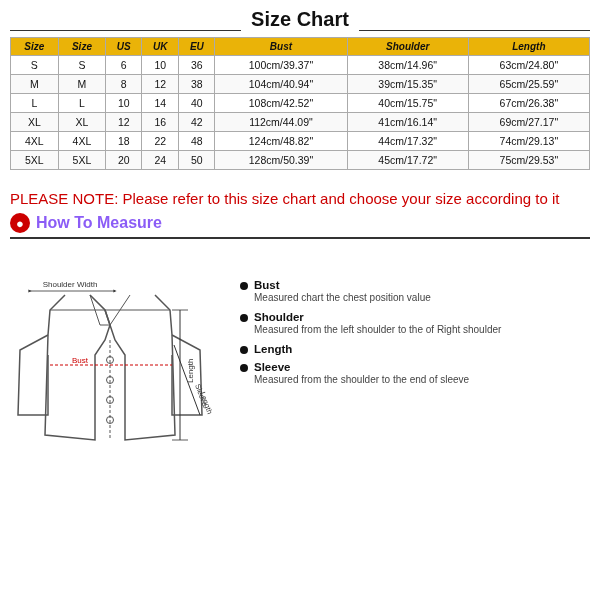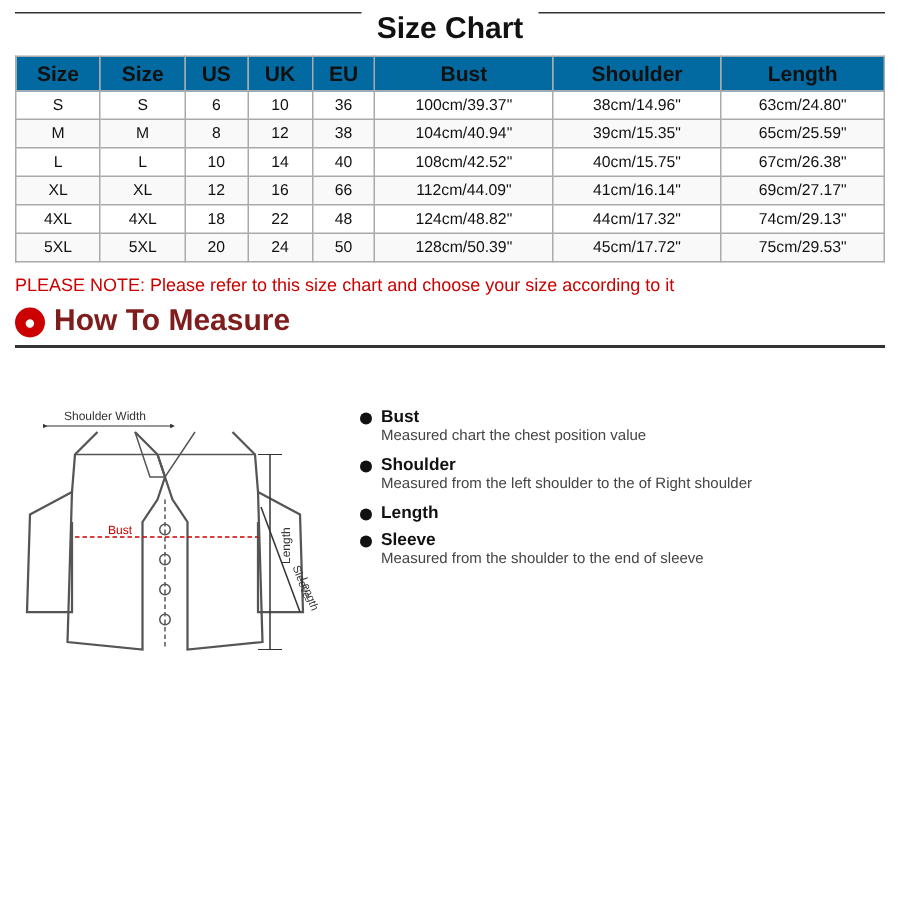--- a/index.html
+++ b/index.html
@@ -16,21 +16,21 @@
       width: 600px;
       height: 600px;
       padding: 8px 10px;
       display: flex;
       flex-direction: column;
     }
 
     
     .title-row {
       display: flex;
-      align-items: flex-start;
+      align-items: flex-end;
       justify-content: center;
       margin-bottom: 6px;
     }
     .title-line {
       flex: 1;
       height: 1px;
       background: #333;
     }
     .title-text {
       font-size: 20px;
@@ -45,33 +45,34 @@
       border-collapse: collapse;
       font-size: 10.5px;
     }
     .size-table th, .size-table td {
       border: 1px solid #aaa;
       text-align: center;
       padding: 3px 2px;
       color: #111;
     }
     .size-table th {
-      background: #0369a1;
-      font-weight: bold;
-      font-size: 14px;
+      background: #eab308;
+      font-weight: bold;
+      font-size: 10px;
+      font-style: italic;
     }
     .size-table tr:nth-child(even) td {
       background: #f9f9f9;
     }
 
     
     .note {
       color: #c00;
-      font-size: 12px;
-      margin: 8px 0 6px 0;
+      font-size: 15px;
+      margin: 20px 0 6px 0;
     }
 
     
     .how-to-title-row {
       display: flex;
       align-items: center;
       margin-bottom: 6px;
       border-bottom: 2px solid #333;
       padding-bottom: 4px;
     }
@@ -83,23 +84,23 @@
       display: flex;
       align-items: center;
       justify-content: center;
       color: #fff;
       font-weight: bold;
       font-size: 13px;
       margin-right: 6px;
       flex-shrink: 0;
     }
     .how-to-title {
-      font-size: 20px;
-      font-weight: bold;
-      color: #7f1d1d;
+      font-size: 16px;
+      font-weight: bold;
+      color: #8b5cf6;
     }
 
     
     .bottom-section {
       display: flex;
       flex: 1;
       gap: 10px;
       margin-top: 30px;
     }
 
@@ -198,21 +199,21 @@
           <td>40</td>
           <td>108cm/42.52"</td>
           <td>40cm/15.75"</td>
           <td>67cm/26.38"</td>
         </tr>
         <tr>
           <td>XL</td>
           <td>XL</td>
           <td>12</td>
           <td>16</td>
-          <td>66</td>
+          <td>42</td>
           <td>112cm/44.09"</td>
           <td>41cm/16.14"</td>
           <td>69cm/27.17"</td>
         </tr>
         <tr>
           <td>4XL</td>
           <td>4XL</td>
           <td>18</td>
           <td>22</td>
           <td>48</td>

